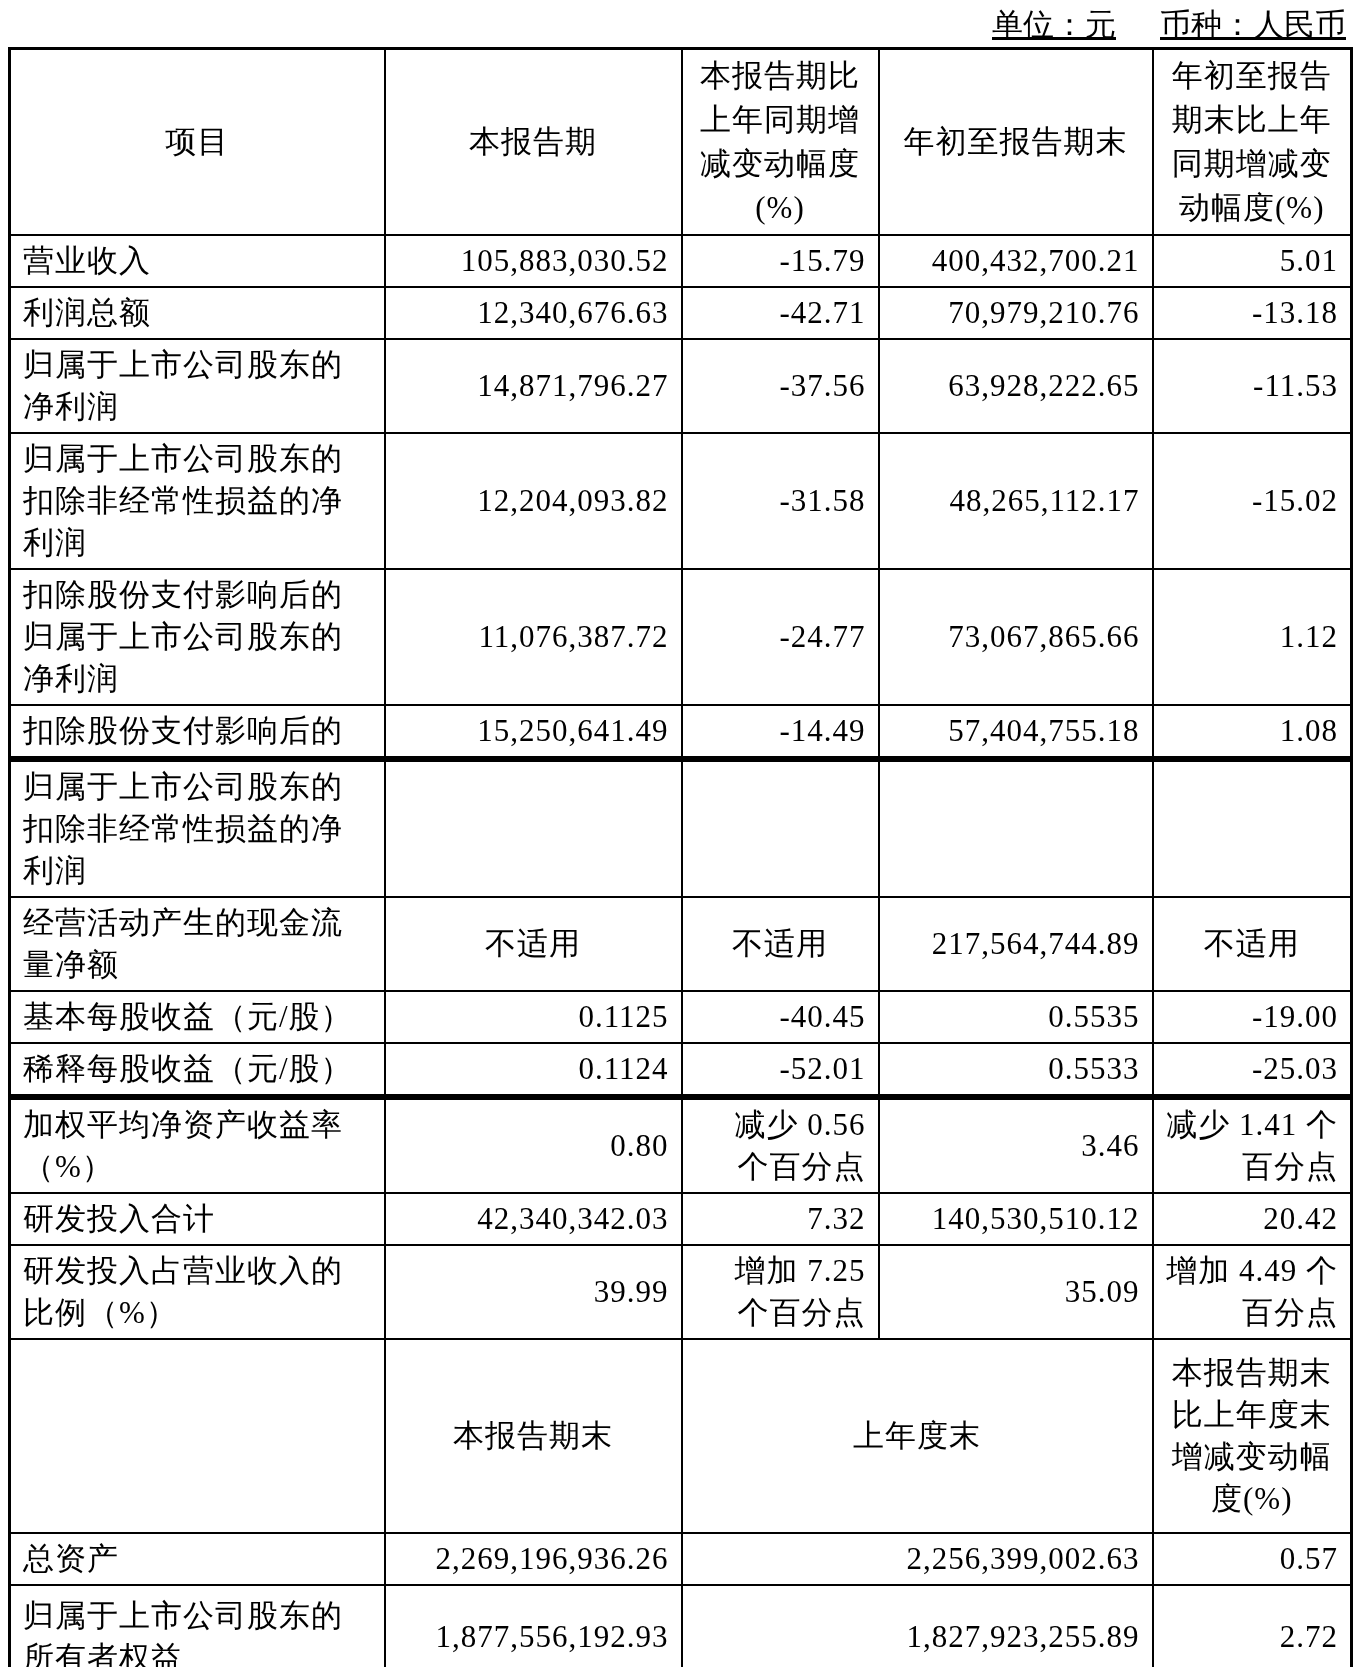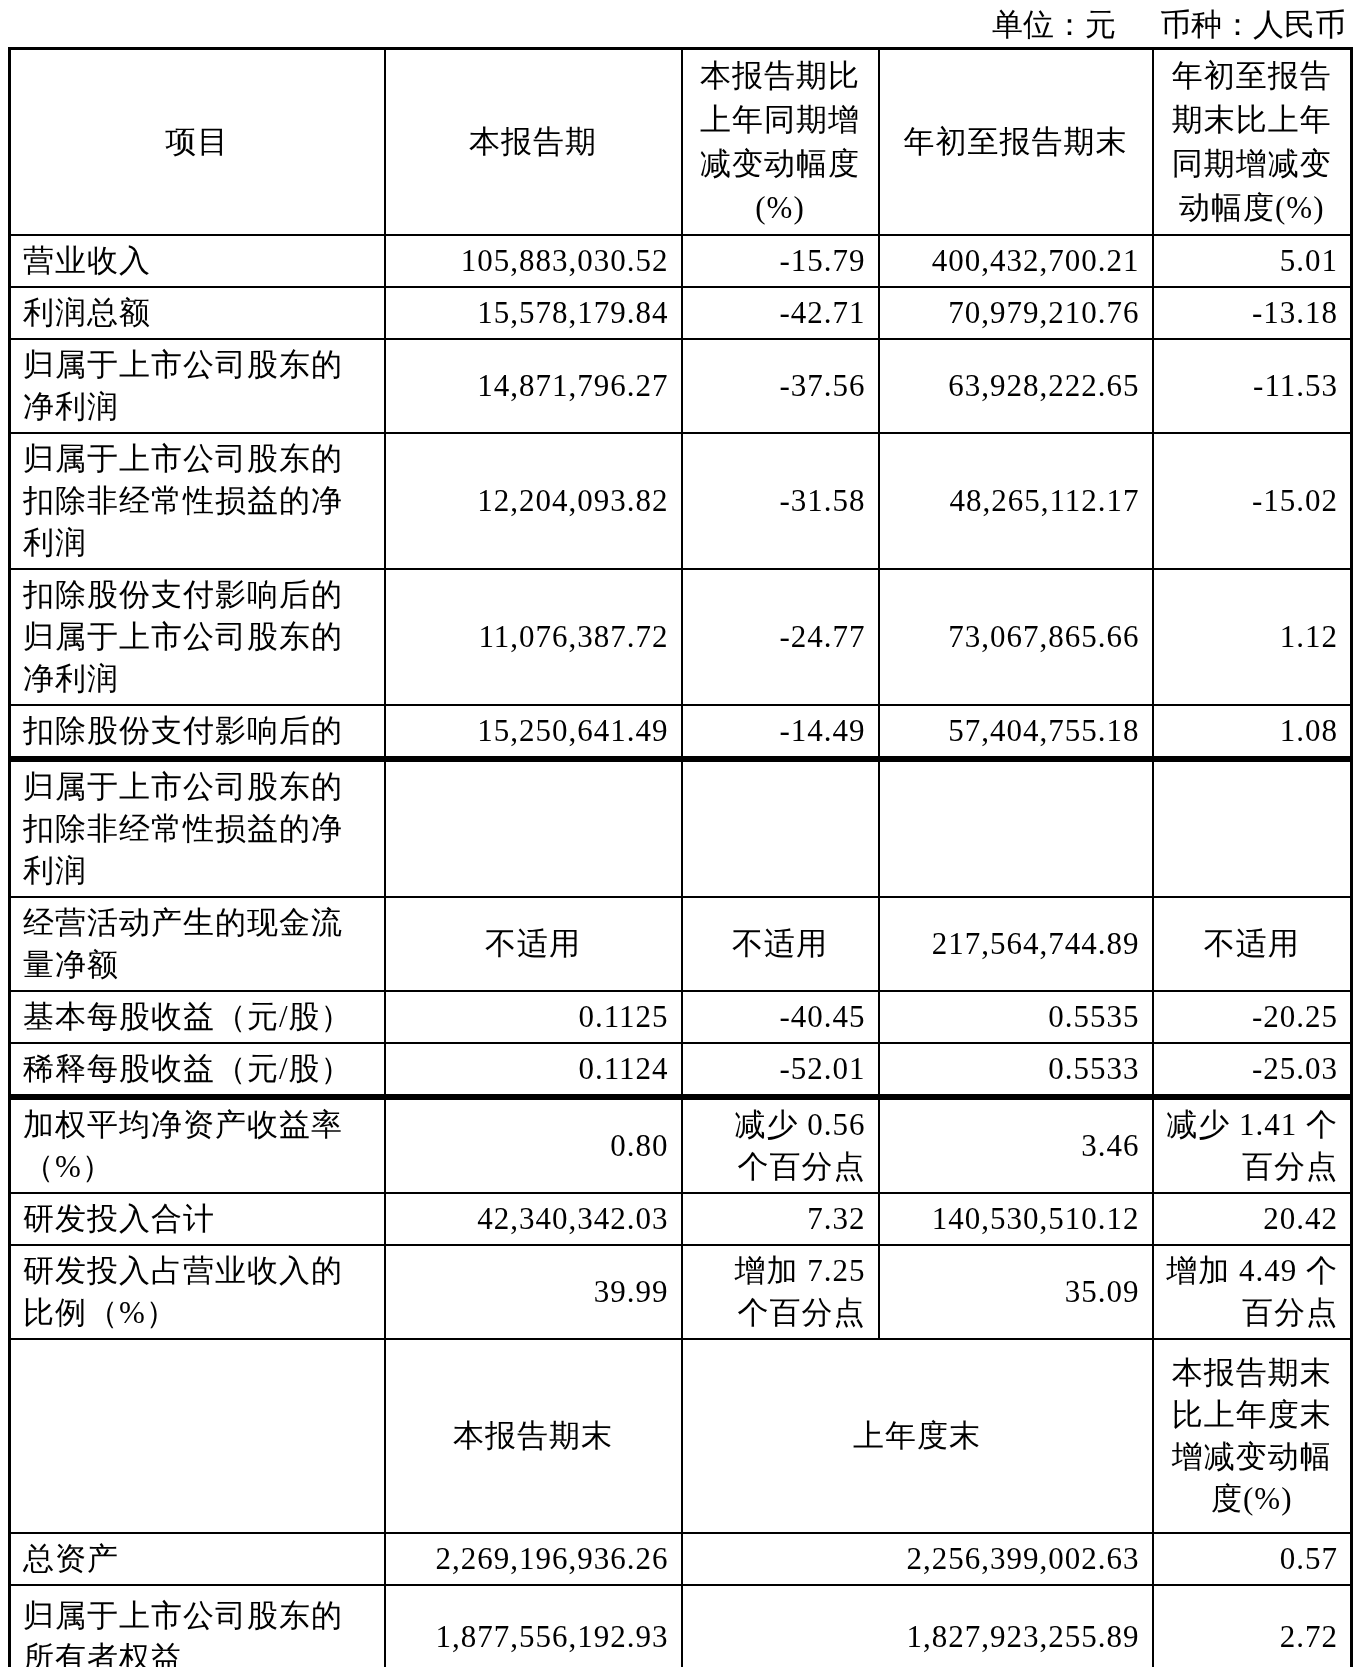--- a/index.html
+++ b/index.html
@@ -14,20 +14,21 @@
     min-height: 1667px;
     padding: 6px 8px 20px 8px;
   }
   .unit-line {
     width: 1342px;
     text-align: right;
     font-size: 31px;
     line-height: 38px;
     margin-bottom: 3px;
     padding-right: 4px;
+    text-decoration: underline;
   }
   .unit-line .gap { display: inline-block; width: 44px; }
   table.fin {
     border-collapse: collapse;
     table-layout: fixed;
     width: 1342px;
     border: 3px solid #000;
   }
   table.fin td, table.fin th {
     border: 2px solid #000;
@@ -87,21 +88,21 @@
     <tr class="r1">
       <td class="item pre">营业收入</td>
       <td class="num">105,883,030.52</td>
       <td class="num">-15.79</td>
       <td class="num">400,432,700.21</td>
       <td class="num">5.01</td>
     </tr>
 
     <tr class="r1">
       <td class="item pre">利润总额</td>
-      <td class="num">15,578,179.84</td>
+      <td class="num">12,340,676.63</td>
       <td class="num">-42.71</td>
       <td class="num">70,979,210.76</td>
       <td class="num">-13.18</td>
     </tr>
 
     <tr class="r2">
       <td class="item pre">归属于上市公司股东的
 净利润</td>
       <td class="num">14,871,796.27</td>
       <td class="num">-37.56</td>
@@ -154,21 +155,21 @@
       <td class="ctr">不适用</td>
       <td class="num">217,564,744.89</td>
       <td class="ctr">不适用</td>
     </tr>
 
     <tr class="r1">
       <td class="item pre">基本每股收益（元/股）</td>
       <td class="num">0.1125</td>
       <td class="num">-40.45</td>
       <td class="num">0.5535</td>
-      <td class="num">-20.25</td>
+      <td class="num">-19.00</td>
     </tr>
 
     <tr class="r1 thick-below">
       <td class="item pre">稀释每股收益（元/股）</td>
       <td class="num">0.1124</td>
       <td class="num">-52.01</td>
       <td class="num">0.5533</td>
       <td class="num">-25.03</td>
     </tr>
 

